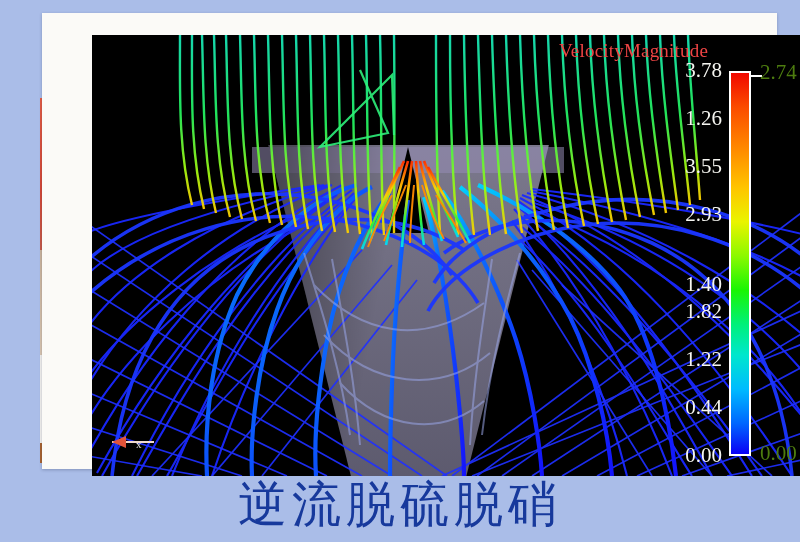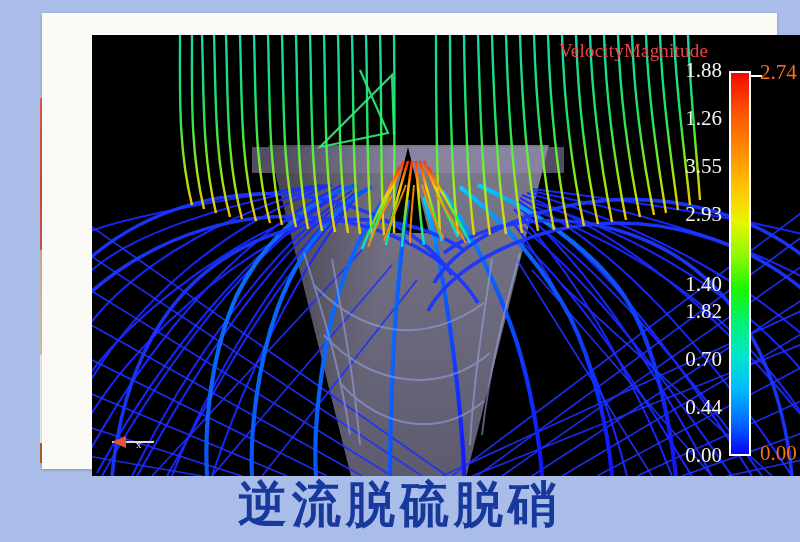--- a/index.html
+++ b/index.html
@@ -95,35 +95,35 @@
   }
   .cb-ticks{
     position:absolute;left:545px;top:24px;width:85px;height:410px;
   }
   .cb-tick{
     position:absolute;right:0;color:#f5f5f0;
     font-family:"Liberation Serif", serif;font-size:21px;
     text-align:right;white-space:nowrap;
   }
   .cb-range{
-    position:absolute;color:#f97316;
+    position:absolute;color:#4d7c0f;
     font-family:"Liberation Serif", serif;font-size:21px;white-space:nowrap;
   }
   .cb-range-max{left:668px;top:25px;}
   .cb-range-min{left:668px;top:406px;}
   .cb-ticklet{
     position:absolute;left:657px;top:40px;width:13px;height:2px;background:#fff;
   }
 
   
   .caption{
     position:absolute;left:0;top:473px;width:800px;text-align:center;
     color:#17399c;
     font-family:"DejaVu Sans", sans-serif;
-    font-size:49px;font-weight:bold;letter-spacing:5px;
+    font-size:49px;font-weight:normal;letter-spacing:5px;
     line-height:64px;
   }
 </style>
 </head>
 <body>
 
 <div class="page">
 
   <div class="edge-strip-red"></div>
   <div class="edge-strip-tan"></div>
@@ -321,27 +321,27 @@
         <svg class="axis-indicator" viewBox="0 0 60 24">
           <line x1="56" y1="12" x2="14" y2="12" stroke="#f0d9cf" stroke-width="2"></line>
           <polygon points="14,12 28,6 28,18" fill="#e2543a"></polygon>
         </svg>
         <span class="axis-label-x">x</span>
 
         <div>
           <div class="cb-title">VelocityMagnitude</div>
 
           <div class="cb-ticks">
-              <div class="cb-tick" style="top: -1px;">1.88</div>
+              <div class="cb-tick" style="top: -1px;">3.78</div>
               <div class="cb-tick" style="top: 47.125px;">1.26</div>
               <div class="cb-tick" style="top: 95.25px;">3.55</div>
               <div class="cb-tick" style="top: 143.375px;">2.93</div>
               <div class="cb-tick" style="top: 191.5px; margin-top: 21px;">1.40</div>
               <div class="cb-tick" style="top: 239.625px;">1.82</div>
-              <div class="cb-tick" style="top: 287.75px;">0.70</div>
+              <div class="cb-tick" style="top: 287.75px;">1.22</div>
               <div class="cb-tick" style="top: 335.875px;">0.44</div>
               <div class="cb-tick" style="top: 384px;">0.00</div>
             </div>
 
           <div class="cb-bar"></div>
           <div class="cb-ticklet"></div>
 
           <div class="cb-range cb-range-max">2.74</div>
           <div class="cb-range cb-range-min">0.00</div>
         </div>

